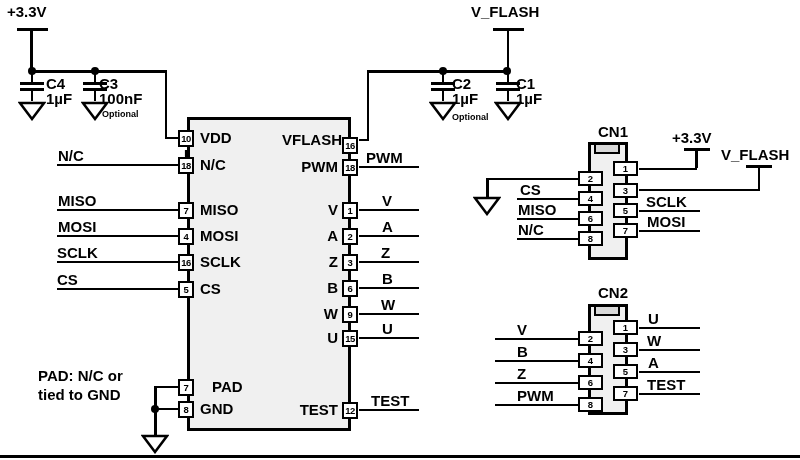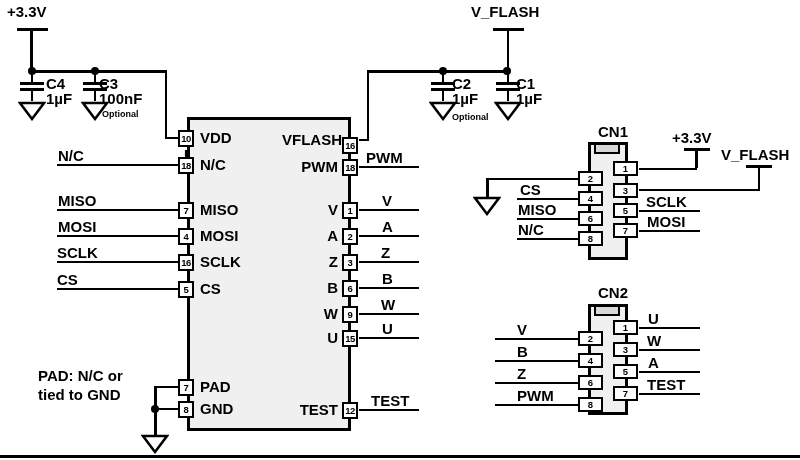--- a/index.html
+++ b/index.html
@@ -108,21 +108,21 @@
   <div class="pin" style="left:342px;top:305.5px;">9</div>
   <div class="pin" style="left:342px;top:329.5px;">15</div>
   <div class="pin" style="left:342px;top:401.5px;">12</div>
 
   <div class="t" style="left:200px;top:130px;">VDD</div>
   <div class="t" style="left:200px;top:157px;">N/C</div>
   <div class="t" style="left:200px;top:202px;">MISO</div>
   <div class="t" style="left:200px;top:228px;">MOSI</div>
   <div class="t" style="left:200px;top:254px;">SCLK</div>
   <div class="t" style="left:200px;top:281px;">CS</div>
-  <div class="t" style="left:200px;top:379px;">PAD</div>
+  <div class="t" style="left:212px;top:379px;">PAD</div>
   <div class="t" style="left:200px;top:401px;">GND</div>
 
   <div class="t rt" style="left:230px;width:112px;top:132px;">VFLASH</div>
   <div class="t rt" style="left:230px;width:108px;top:159px;">PWM</div>
   <div class="t rt" style="left:230px;width:108px;top:202px;">V</div>
   <div class="t rt" style="left:230px;width:108px;top:228px;">A</div>
   <div class="t rt" style="left:230px;width:108px;top:254px;">Z</div>
   <div class="t rt" style="left:230px;width:108px;top:280px;">B</div>
   <div class="t rt" style="left:230px;width:108px;top:306px;">W</div>
   <div class="t rt" style="left:230px;width:108px;top:330px;">U</div>

